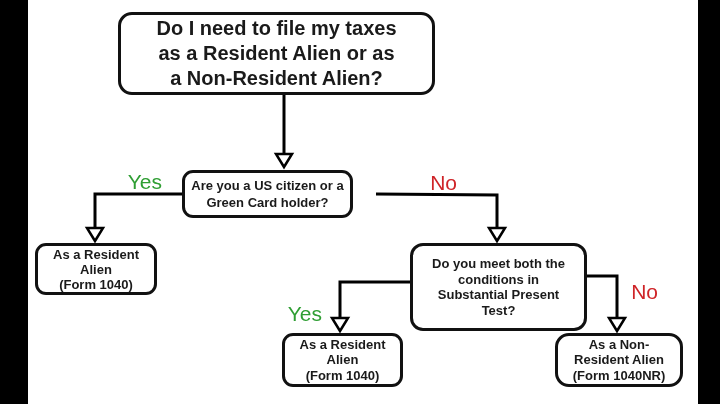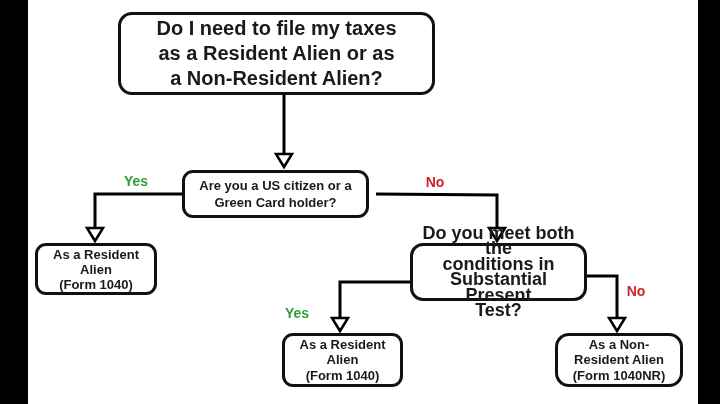--- a/index.html
+++ b/index.html
@@ -57,51 +57,51 @@
     color: #1a1a1a;
     white-space: pre-line;
     padding: 16px 2px;
   }
   .node-main {
     left: 118px; top: 12px; width: 317px; height: 83px;
     border-radius: 14px;
     font-size: 20px; line-height: 25px;
   }
   .node-citizen {
-    left: 182px; top: 170px; width: 187px; height: 48px;
+    left: 182px; top: 170px; width: 171px; height: 48px;
     border-radius: 11px;
     font-size: 13px; line-height: 17px;
   }
   .node-resident-left {
     left: 35px; top: 243px; width: 122px; height: 52px;
     border-radius: 11px;
     font-size: 13px; line-height: 15px;
   }
   .node-substantial {
-    left: 410px; top: 243px; width: 177px; height: 58px;
+    left: 410px; top: 243px; width: 177px; height: 88px;
     border-radius: 13px;
-    font-size: 18px; line-height: 15.5px;
+    font-size: 13px; line-height: 15.5px;
   }
   .node-resident-mid {
     left: 282px; top: 333px; width: 121px; height: 54px;
     border-radius: 11px;
     font-size: 13px; line-height: 15.5px;
   }
   .node-nonresident {
     left: 555px; top: 333px; width: 128px; height: 54px;
     border-radius: 14px;
     font-size: 13px; line-height: 15.5px;
   }
 
   .edge-label {
     position: absolute;
-    font-weight: 700;
-    font-size: 14px;
+    font-weight: 400;
+    font-size: 21px;
     line-height: 19px;
-    text-align: center;
+    text-align: right;
   }
   .edge-label.yes { color: var(--yes-label, #2f9e33); }
   .edge-label.no  { color: var(--no-label, #cf2428); }
   .label-citizen-yes     { left: 110px; top: 172px; width: 52px; }
   .label-citizen-no      { left: 413px; top: 173px; width: 44px; }
   .label-substantial-yes { left: 272px; top: 304px; width: 50px; }
   .label-substantial-no  { left: 614px; top: 282px; width: 44px; }
 </style>
 </head>
 <body>

